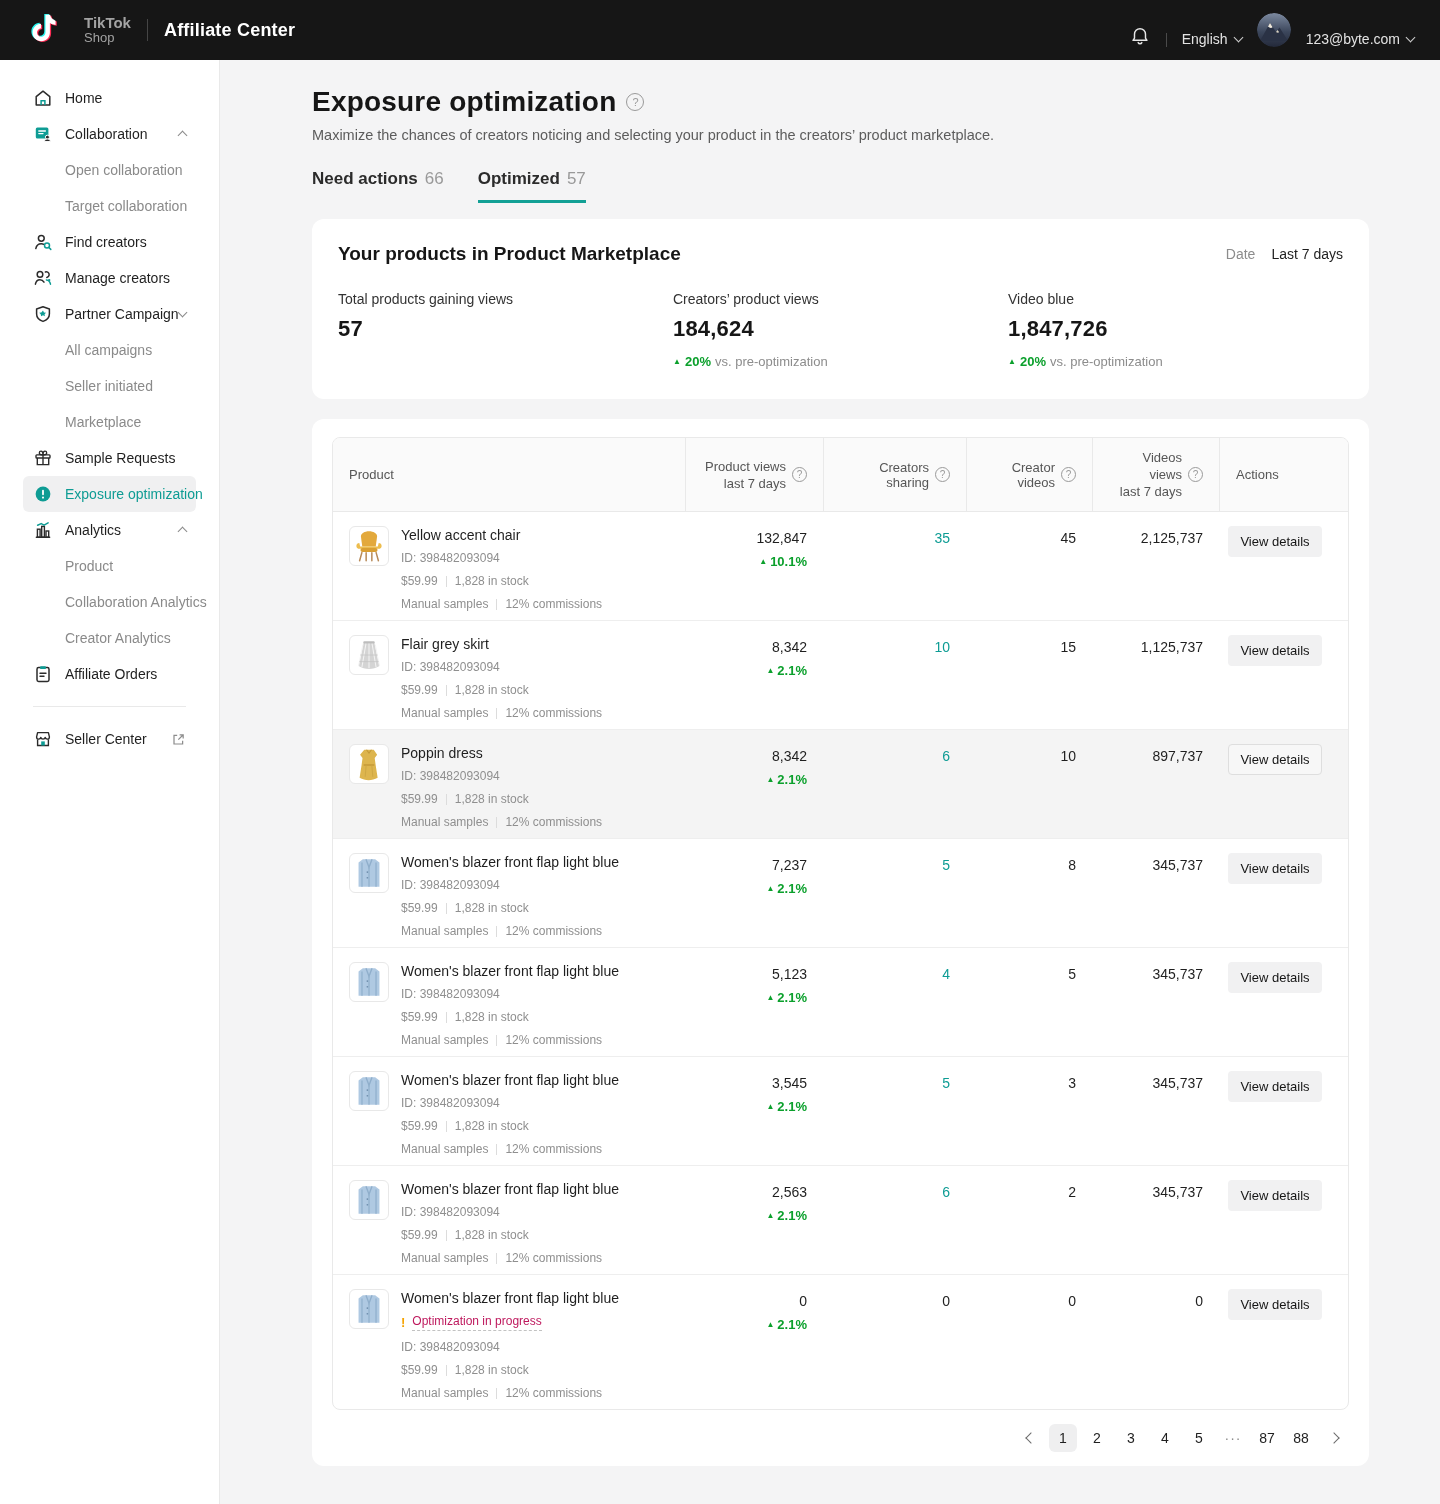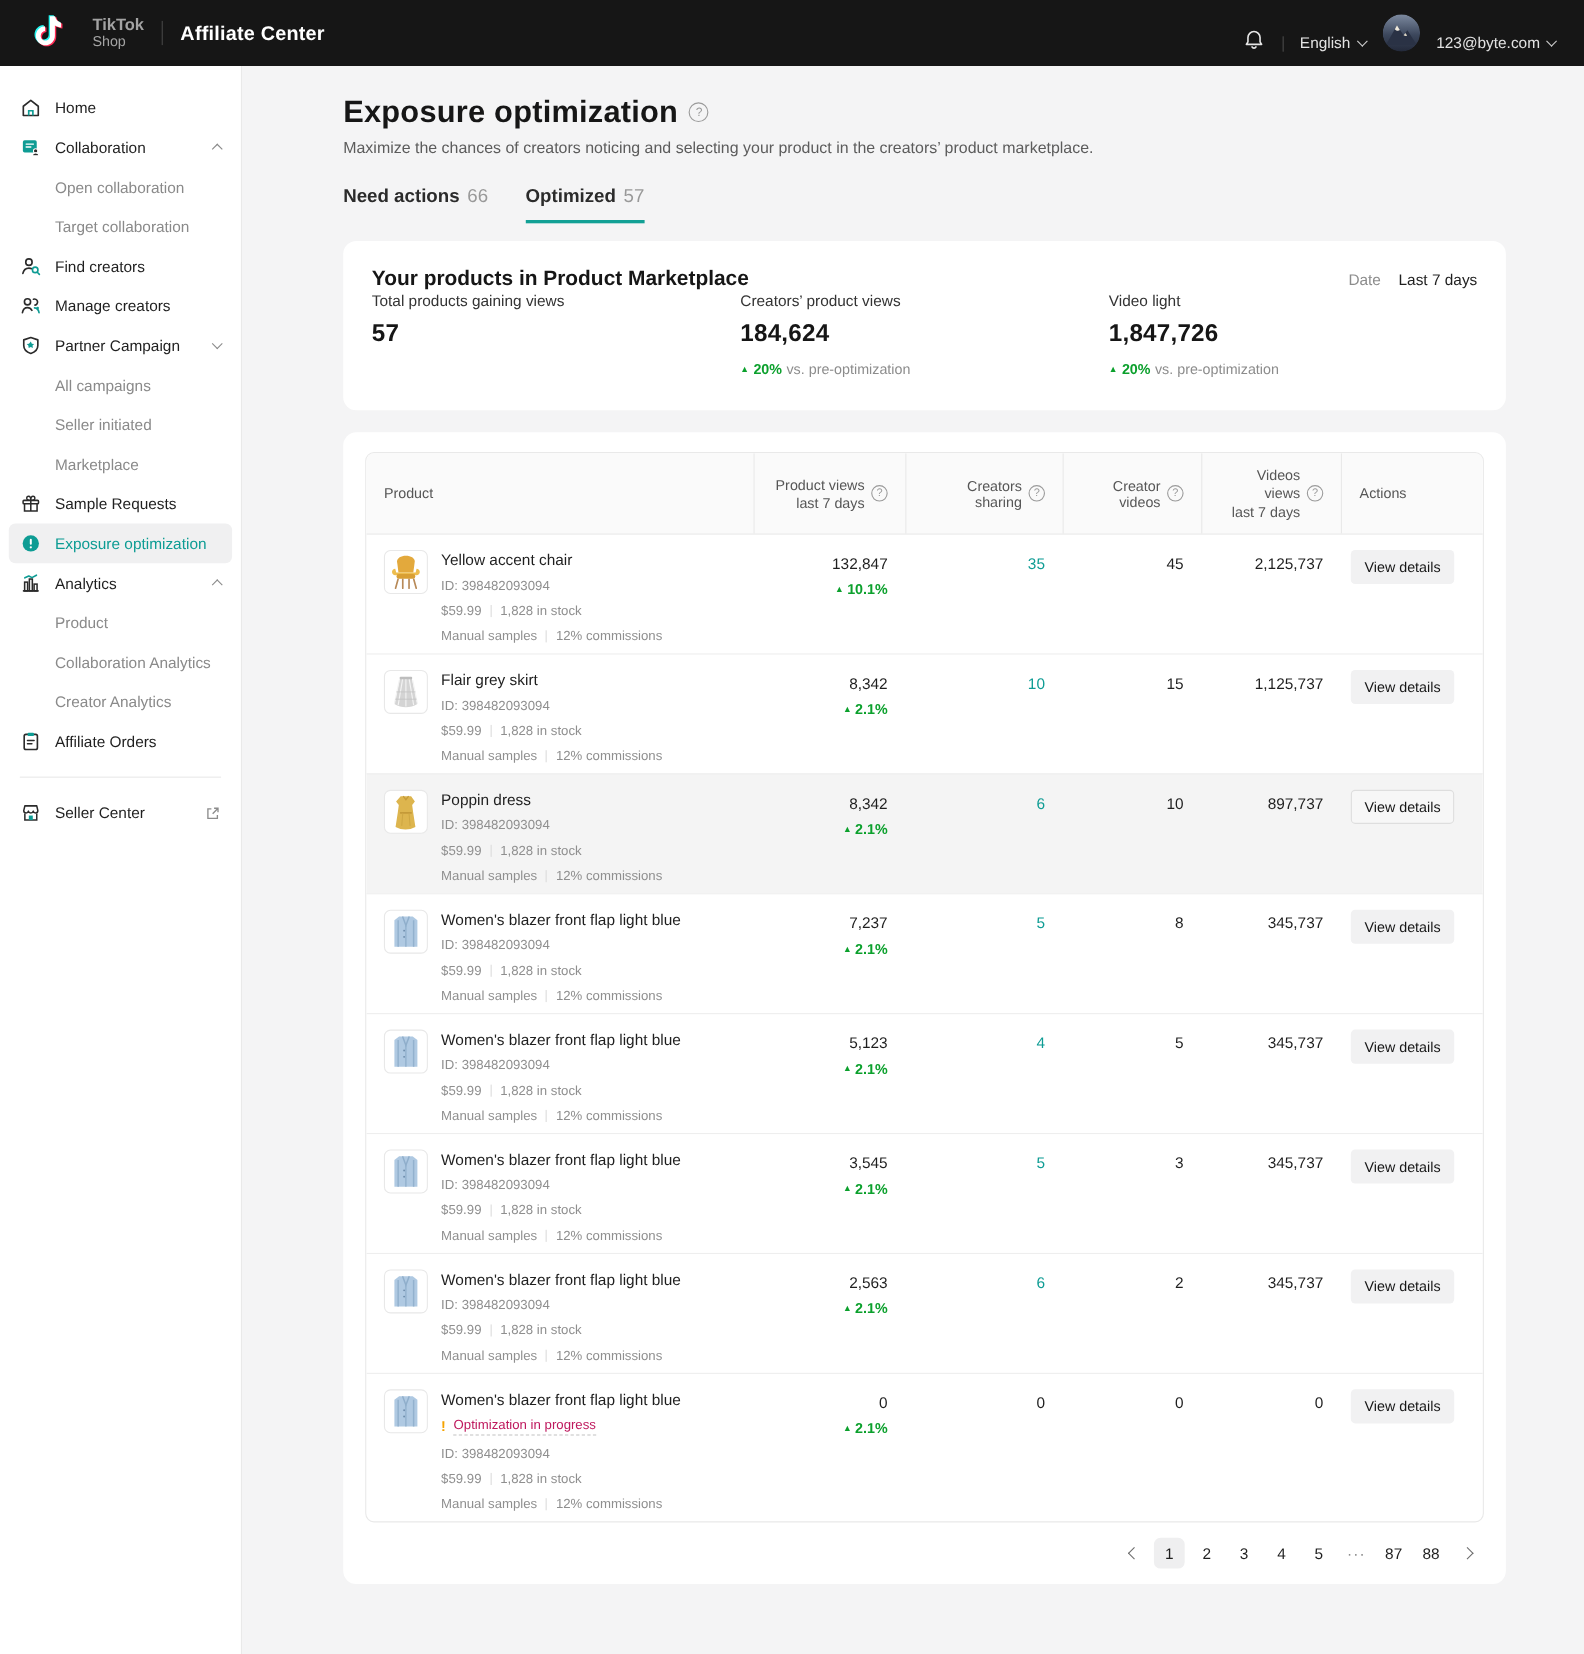--- a/index.html
+++ b/index.html
@@ -21,21 +21,21 @@
   .tb-divider{width:1px;height:22px;background:#454545;margin:0 16px;}
   .app-title{color:#fff;font-size:18px;font-weight:bold;letter-spacing:.2px;}
   .tb-right{margin-left:auto;display:flex;align-items:flex-end;gap:15px;color:#e3e3e3;}
   .tb-divider2{width:1px;height:14px;background:#4a4a4a;}
   .lang,.account{display:flex;align-items:center;gap:7px;font-size:14px;cursor:pointer;}
   .chev{width:7px;height:7px;border-right:1.5px solid #cfcfcf;border-bottom:1.5px solid #cfcfcf;transform:rotate(45deg);margin-top:-3px;}
   .avatar{width:34px;height:34px;border-radius:50%;overflow:hidden;flex:0 0 34px;}
   .bell{width:22px;height:22px;cursor:pointer;display:flex;}
   
   .layout{display:flex;min-height:1444px;}
-  .sidebar{width:220px;background:#fff;border-right:1px solid #e9e9e9;padding:20px 8px 0;flex:0 0 220px;}
+  .sidebar{width:220px;background:#fff;border-right:1px solid #e9e9e9;padding:20px 23px 0;flex:0 0 220px;}
   .sb-item{display:flex;align-items:center;height:36px;padding:0 10px;border-radius:6px;font-size:14px;color:#1f1f1f;cursor:pointer;}
   .sb-item.sub{padding-left:42px;color:#8a8a8a;}
   .sb-item.active{background:#f0f0f1;color:#0E9C94;}
   .sb-icon{width:20px;height:20px;margin-right:12px;display:flex;align-items:center;justify-content:center;flex:0 0 20px;}
   .sb-icon svg{width:20px;height:20px;}
   .sb-label{white-space:nowrap;}
   .sb-chev{margin-left:auto;width:7px;height:7px;border-right:1.5px solid #8a8a8a;border-bottom:1.5px solid #8a8a8a;}
   .sb-chev.down{transform:rotate(45deg);margin-top:-3px;}
   .sb-chev.up{transform:rotate(-135deg);margin-top:3px;}
   .sb-ext{margin-left:auto;width:15px;height:15px;display:flex;}
@@ -50,21 +50,21 @@
   .tab{padding-bottom:11px;font-size:17px;font-weight:bold;color:#2b2b2b;display:flex;gap:7px;cursor:pointer;border-bottom:3px solid transparent;}
   .tab .count{color:#999;font-weight:normal;}
   .tab.active{border-bottom-color:#12A095;}
   
   .card{background:#fff;border-radius:12px;}
   .summary{margin-top:16px;padding:24px 26px 30px;}
   .sum-head{display:flex;justify-content:space-between;align-items:center;}
   .sum-title{font-size:19px;font-weight:bold;color:#161616;}
   .date-filter{display:flex;align-items:center;font-size:14px;cursor:pointer;}
   .date-label{color:#8c8c8c;margin-right:16px;}
-  .metrics{display:flex;}
+  .metrics{display:flex;margin-top:26px;}
   .metric{width:335px;}
   .metric:last-child{flex:1;}
   .m-label{font-size:14px;color:#333;}
   .m-value{font-size:22px;font-weight:bold;color:#161616;margin-top:9px;letter-spacing:.2px;}
   .m-change{margin-top:12px;font-size:13px;display:flex;align-items:center;gap:4px;}
   .tri{color:#0BA02C;font-size:8px;line-height:1;}
   .pct{color:#0BA02C;font-weight:bold;}
   .note{color:#8c8c8c;}
   
   .table-card{margin-top:20px;padding:18px 20px 14px;}
@@ -370,21 +370,21 @@
         <div class="metric">
           <div class="m-label">Creators’ product views</div>
           <div class="m-value">184,624</div>
           <div class="m-change">
             <span class="tri">▲</span>
             <span class="pct">20%</span>
             <span class="note">vs. pre-optimization</span>
           </div>
         </div>
         <div class="metric">
-          <div class="m-label">Video light</div>
+          <div class="m-label">Video blue</div>
           <div class="m-value">1,847,726</div>
           <div class="m-change">
             <span class="tri">▲</span>
             <span class="pct">20%</span>
             <span class="note">vs. pre-optimization</span>
           </div>
         </div>
       </div>
     </section>
 

